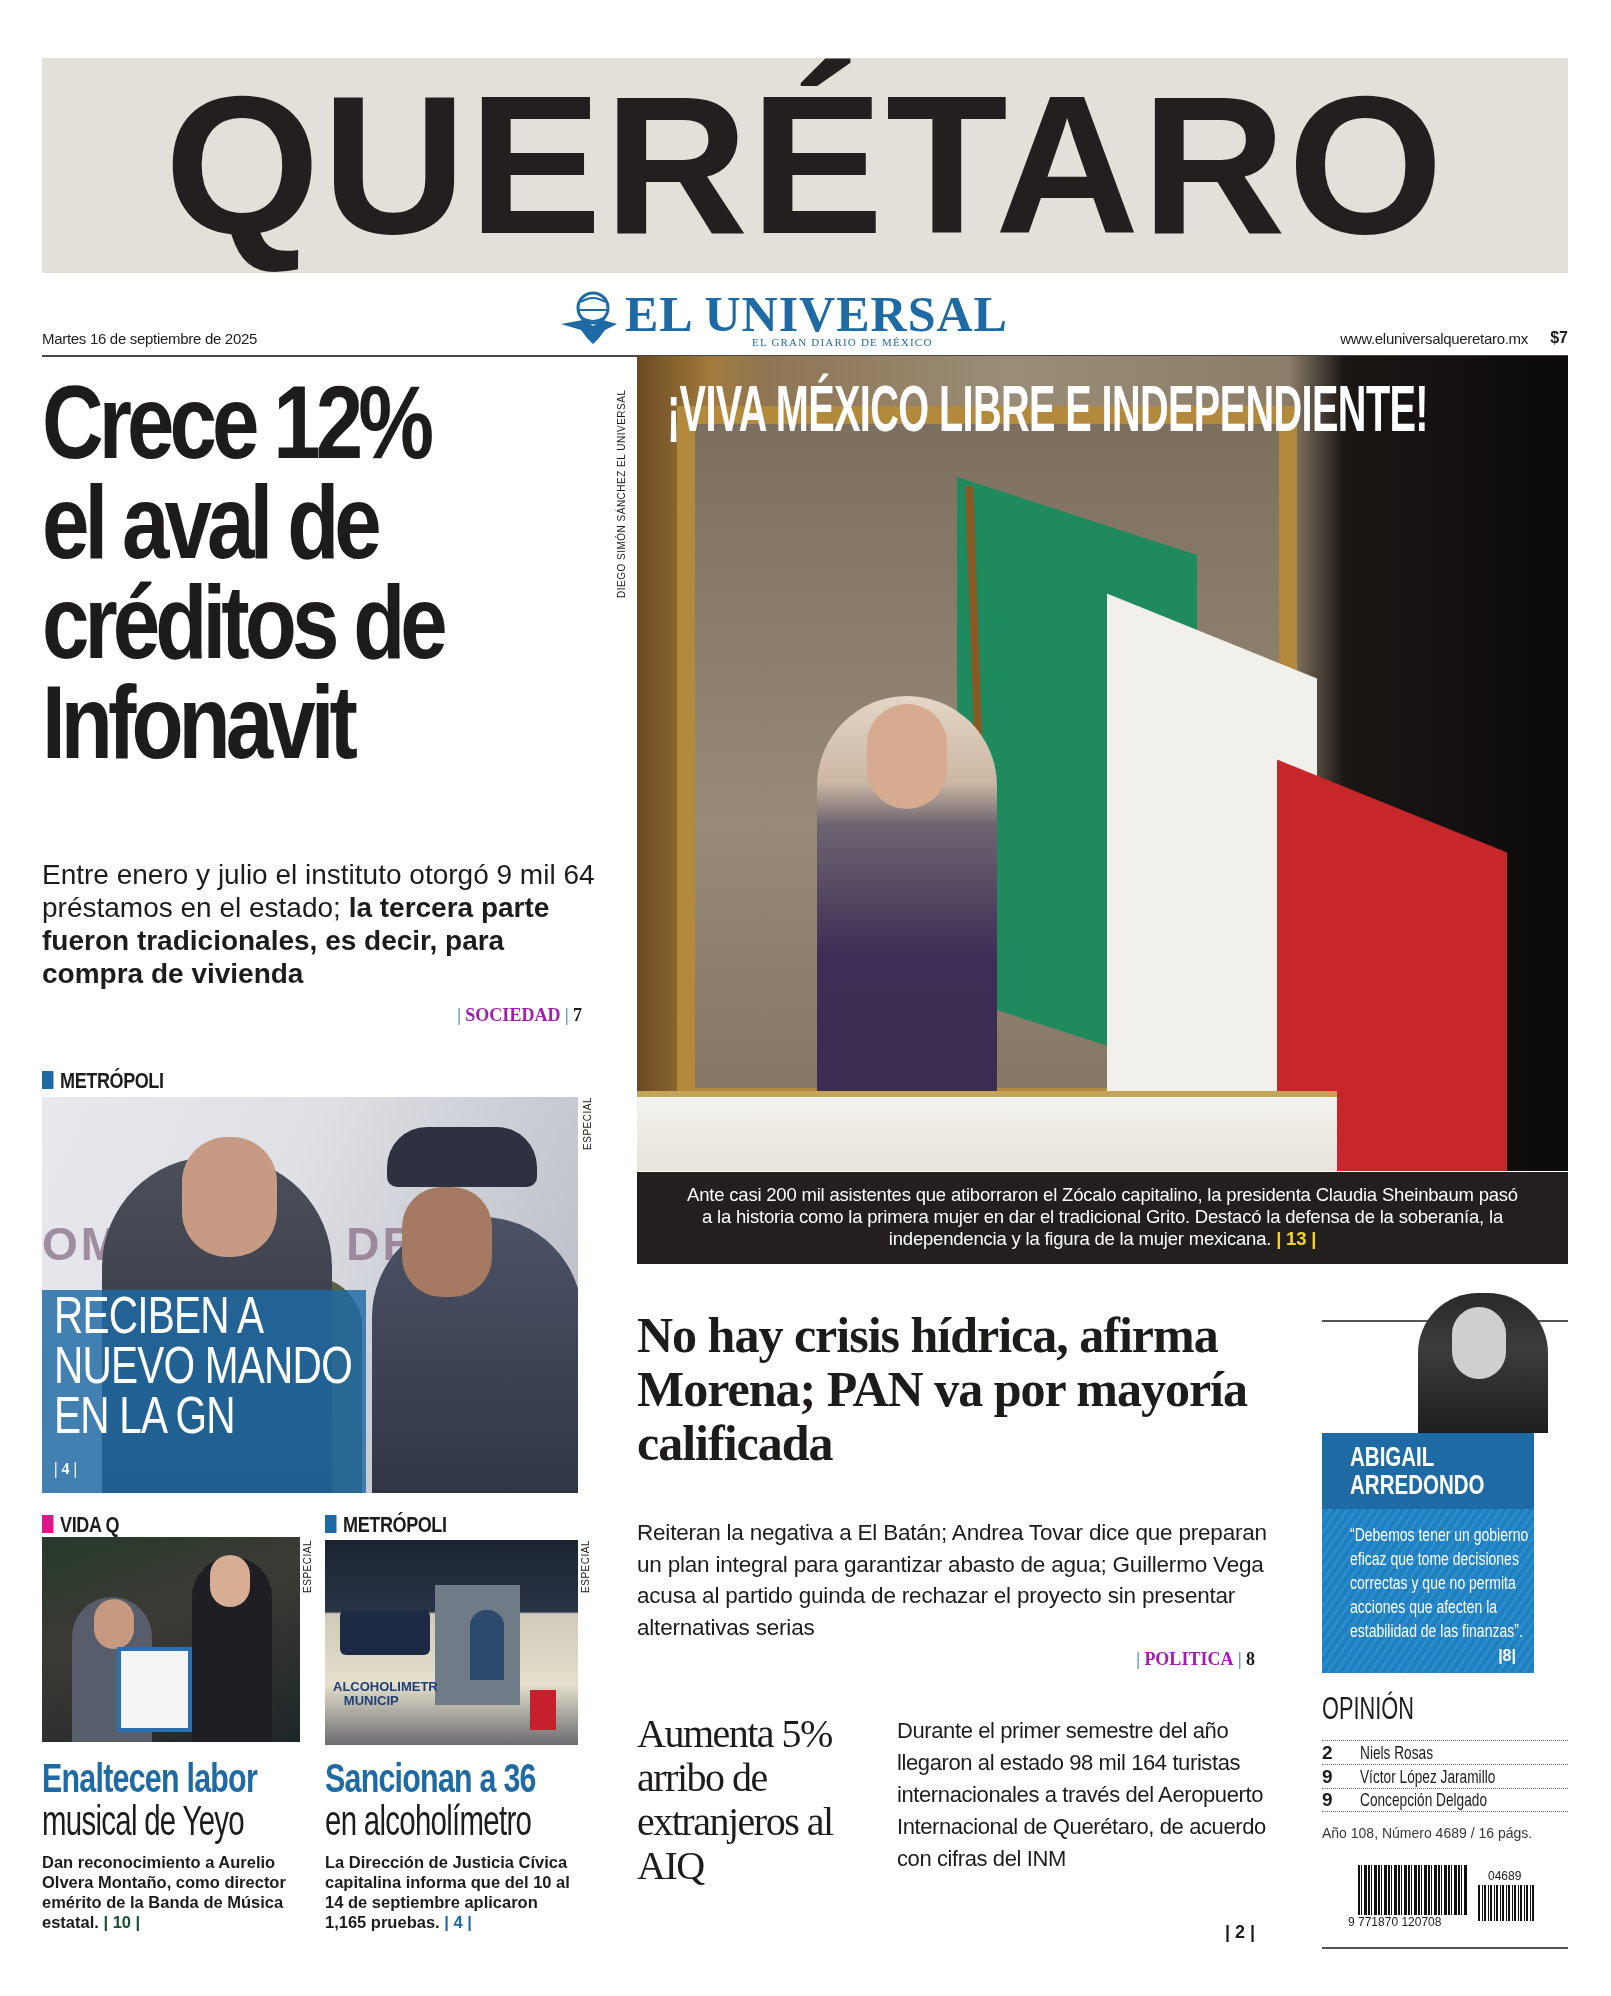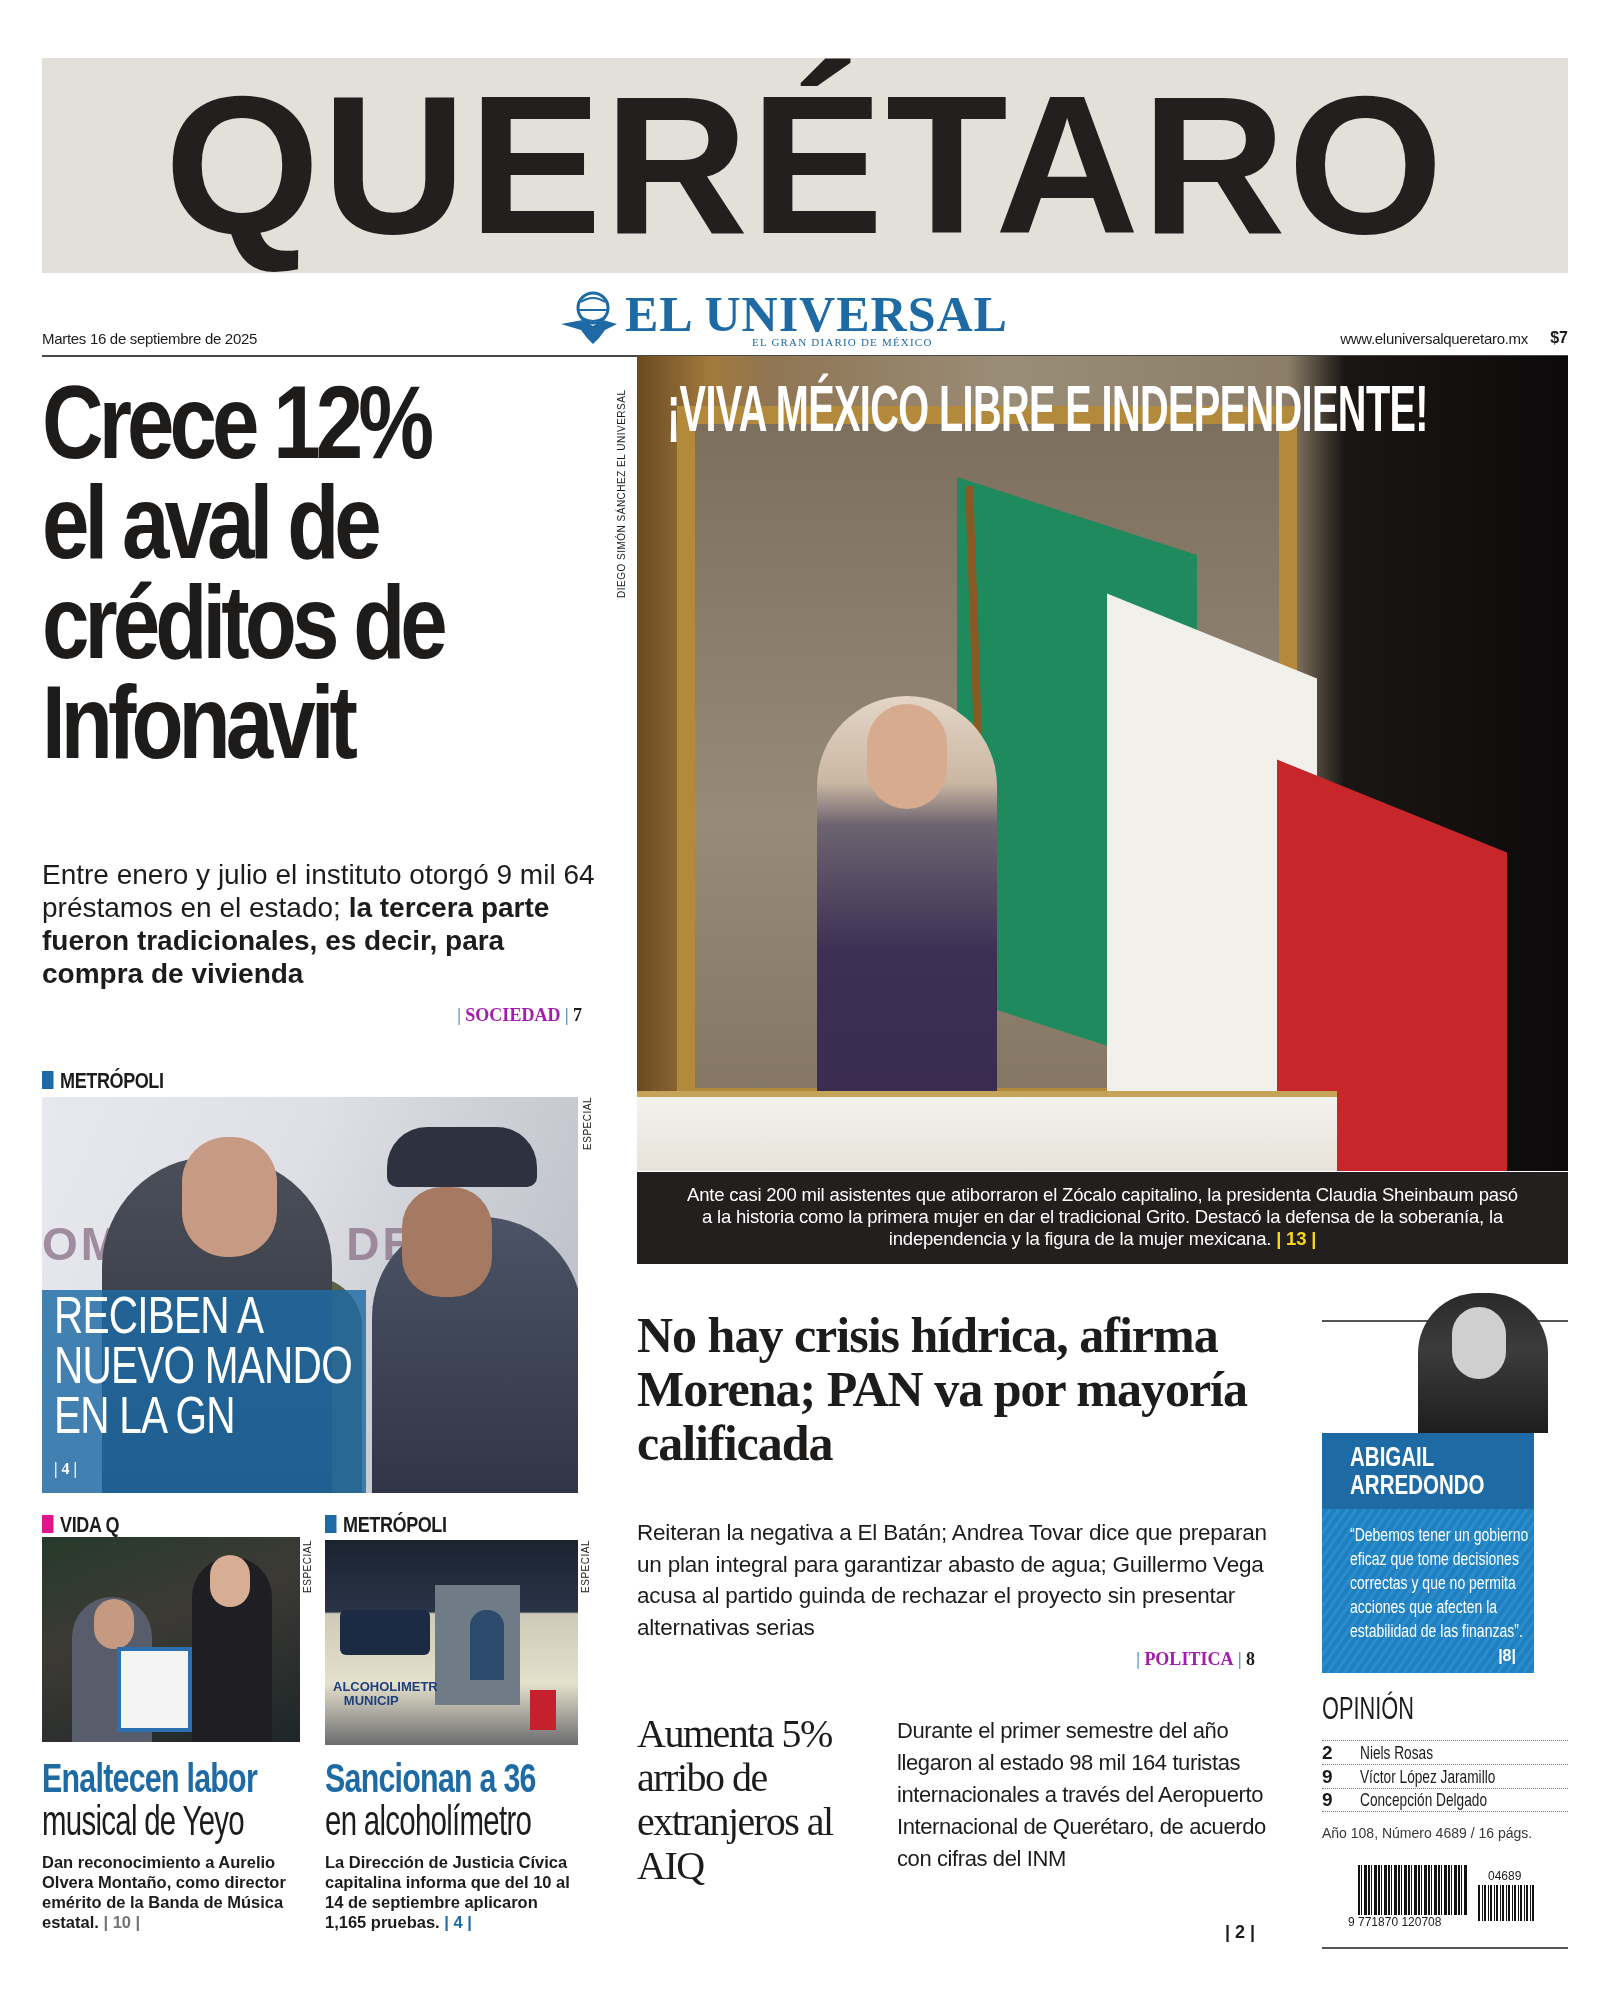--- a/index.html
+++ b/index.html
@@ -195,21 +195,21 @@
   <div style="position:absolute;left:150px;top:20px;width:80px;height:190px;border-radius:40px 40px 0 0;background:#1f1e22;"></div>
   <div style="position:absolute;left:168px;top:18px;width:40px;height:52px;border-radius:20px;background:#d7ae93;"></div>
   <div style="position:absolute;left:75px;top:110px;width:75px;height:85px;border:4px solid #2b6fb3;background:#f4f4f4;"></div>
 </div>
 <div class="abs credit-v" style="left:302px; top:1540px;">ESPECIAL</div>
 <div class="abs" style="left:42px; top:1758px; width:258px;">
   <div class="small-head1">Enaltecen labor</div>
   <div class="small-head2" style="margin-top:2px;">musical de Yeyo</div>
   <div class="small-body" style="margin-top:10px;">
     <span>Dan reconocimiento a Aurelio Olvera Montaño, como director emérito de la Banda de Música estatal.</span>
-    <span style="color:#737373">| 10 |</span>
+    <span style="color:#14532d">| 10 |</span>
   </div>
 </div>
 
 <div class="abs kicker" style="left:325px; top:1512px;">
   <span class="sq" style="background:#1d6aa5"></span><span>METRÓPOLI</span>
 </div>
 <div class="small-photo sp2">
   <div style="position:absolute;left:15px;top:70px;width:90px;height:45px;background:#1d2a44;border-radius:6px;"></div>
   <div style="position:absolute;left:110px;top:45px;width:85px;height:120px;background:#6f7b87;"></div>
   <div style="position:absolute;left:145px;top:70px;width:34px;height:70px;border-radius:16px 16px 0 0;background:#2c4a6b;"></div>

